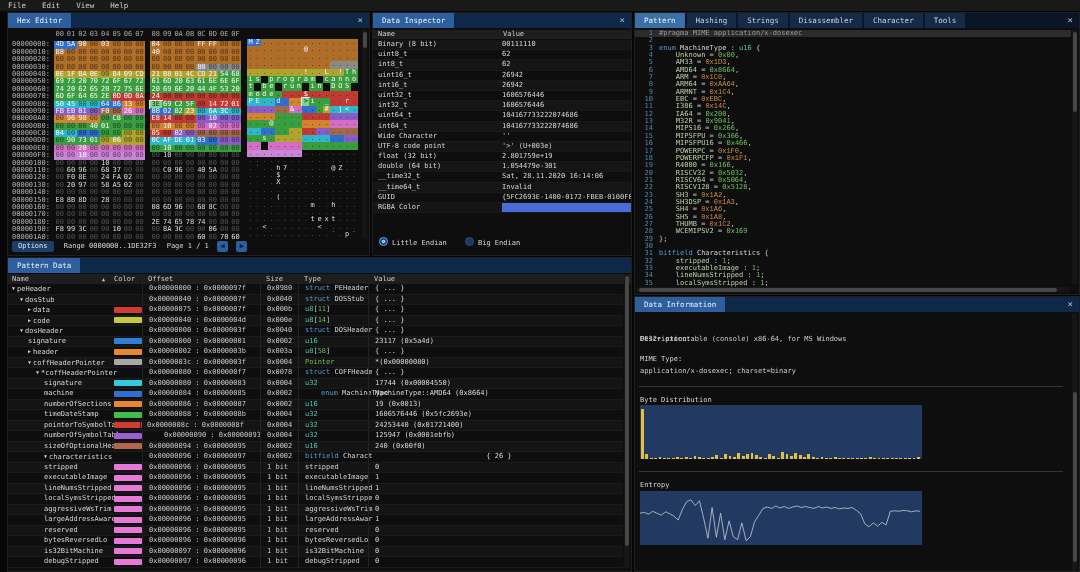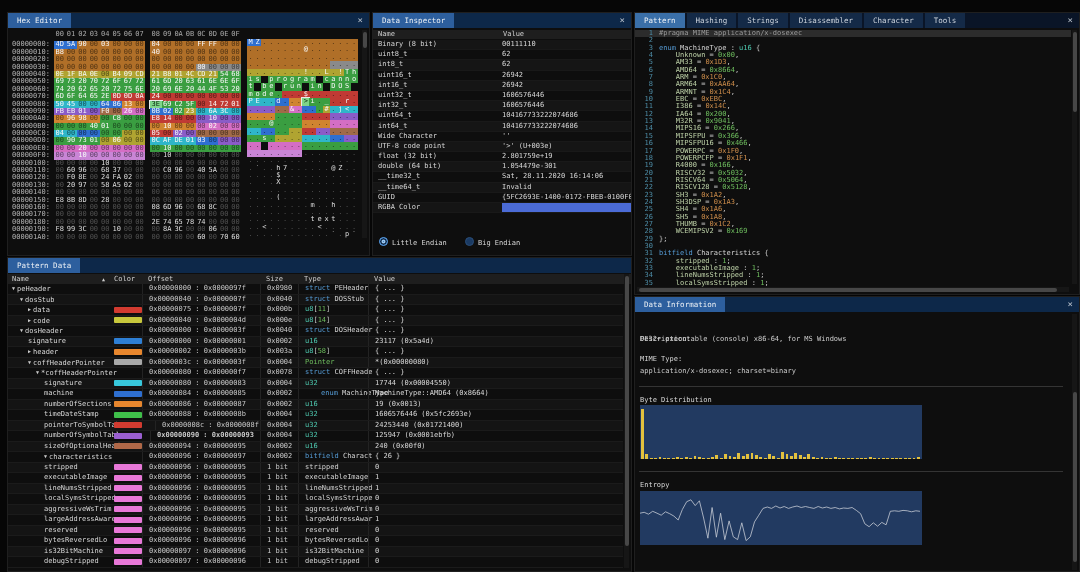--- a/index.html
+++ b/index.html
@@ -40,39 +40,40 @@
   .iname{width:124px;padding-left:5px;overflow:hidden;white-space:nowrap;}
   .ival{flex:1;overflow:hidden;white-space:nowrap;}
   .radio{display:inline-block;width:7px;height:7px;border-radius:50%;vertical-align:-1px;margin-right:4px;}
   .radio.on{background:#2d6cb4;border:1px solid #5aa0e8;box-shadow:inset 0 0 0 1.5px #0d2849, inset 0 0 0 3px #9cc8f0;}
   .radio.off{background:#1a3a63;border:1px solid #2a4d78;}
   
   .codeline{height:7.35px;line-height:7.35px;font-size:7px;white-space:pre;}
   .codeline.hl{background:#2c2c2c;}
   .lnum{display:inline-block;width:18px;text-align:right;color:#4d8ca6;padding-right:6px;}
   .pp{color:#9b9b9b;} .kw{color:#569cd6;} .ty{color:#4ec9b0;} .id{color:#d4d4d4;}
-  .mem{color:#bed2a8;} .num{color:#cf8e4b;} .grn{color:#6fbf5f;} .pun{color:#c8c8c8;}
+  .mem{color:#bed2a8;} .num{color:#cf8e4b;font-family:Liberation Mono, monospace;} .grn{color:#6fbf5f;} .pun{color:#c8c8c8;}
   
   .pdrow{position:relative;height:9.5px;line-height:9.5px;font-size:7px;border-bottom:1px solid #1b1b1b;white-space:nowrap;}
   .pdrow:nth-child(even){background:#141414;}
   .pdc{position:absolute;top:0;overflow:hidden;}
   .pdsep{border-left:1px solid #232323;}
   .arrow{color:#c8c8c8;font-size:5px;margin-right:2px;vertical-align:1px;}
   .swatch{position:absolute;top:1.8px;width:28px;height:6px;border-radius:1px;}
   
   .dlabel{position:absolute;font-size:7px;color:#d8d8d8;}
   .dtext{position:absolute;font-size:7px;color:#cccccc;}
   .sep{position:absolute;height:1px;background:#343434;}
   .chart{position:absolute;background:#223a61;}
   .bar{position:absolute;bottom:0;width:2.9px;background:#e3c13e;}
 </style>
 </head>
 <body>
 
 <div id="app">
+  <div id="menubar"><span>File</span><span>Edit</span><span>View</span><span>Help</span></div>
 
   <div class="panel" id="hex-panel" style="left:7px;top:12px;width:363px;height:244px;">
     <div class="titlebar">
       <span class="ttab">Hex Editor</span>
       <span class="close">×</span>
     </div>
     <div id="hexcolhdr" style="top:17px;left:0;"><span class="addr"></span><span class="hb hdrb">00</span><span class="hb hdrb">01</span><span class="hb hdrb">02</span><span class="hb hdrb">03</span><span class="hb hdrb">04</span><span class="hb hdrb">05</span><span class="hb hdrb">06</span><span class="hb hdrb">07</span><span class="hb hdrb gap">08</span><span class="hb hdrb">09</span><span class="hb hdrb">0A</span><span class="hb hdrb">0B</span><span class="hb hdrb">0C</span><span class="hb hdrb">0D</span><span class="hb hdrb">0E</span><span class="hb hdrb">0F</span></div>
     <div id="hexrows" style="top:26px;left:0;right:8px;">
         <div class="hexrow"><span class="addr">00000000:</span><span class="hb b-on" style="background: rgb(46, 111, 208);">4D</span><span class="hb b-on" style="background: rgb(46, 111, 208);">5A</span><span class="hb b-on" style="background: rgb(176, 111, 40);">90</span><span class="hb z-on" style="background: rgb(176, 111, 40);">00</span><span class="hb b-on" style="background: rgb(176, 111, 40);">03</span><span class="hb z-on" style="background: rgb(176, 111, 40);">00</span><span class="hb z-on" style="background: rgb(176, 111, 40);">00</span><span class="hb z-on" style="background: rgb(176, 111, 40);">00</span><span class="hb gap b-on" style="background: rgb(176, 111, 40);">04</span><span class="hb z-on" style="background: rgb(176, 111, 40);">00</span><span class="hb z-on" style="background: rgb(176, 111, 40);">00</span><span class="hb z-on" style="background: rgb(176, 111, 40);">00</span><span class="hb b-on" style="background: rgb(176, 111, 40);">FF</span><span class="hb b-on" style="background: rgb(176, 111, 40);">FF</span><span class="hb z-on" style="background: rgb(176, 111, 40);">00</span><span class="hb z-on" style="background: rgb(176, 111, 40);">00</span><span style="margin-left: 6px;"><span class="ac b-on" style="background: rgb(46, 111, 208);">M</span><span class="ac b-on" style="background: rgb(46, 111, 208);">Z</span><span class="ac z-on" style="background: rgb(176, 111, 40);">.</span><span class="ac z-on" style="background: rgb(176, 111, 40);">.</span><span class="ac z-on" style="background: rgb(176, 111, 40);">.</span><span class="ac z-on" style="background: rgb(176, 111, 40);">.</span><span class="ac z-on" style="background: rgb(176, 111, 40);">.</span><span class="ac z-on" style="background: rgb(176, 111, 40);">.</span><span class="ac z-on" style="background: rgb(176, 111, 40);">.</span><span class="ac z-on" style="background: rgb(176, 111, 40);">.</span><span class="ac z-on" style="background: rgb(176, 111, 40);">.</span><span class="ac z-on" style="background: rgb(176, 111, 40);">.</span><span class="ac z-on" style="background: rgb(176, 111, 40);">.</span><span class="ac z-on" style="background: rgb(176, 111, 40);">.</span><span class="ac z-on" style="background: rgb(176, 111, 40);">.</span><span class="ac z-on" style="background: rgb(176, 111, 40);">.</span></span></div>
         <div class="hexrow"><span class="addr">00000010:</span><span class="hb b-on" style="background: rgb(176, 111, 40);">B8</span><span class="hb z-on" style="background: rgb(176, 111, 40);">00</span><span class="hb z-on" style="background: rgb(176, 111, 40);">00</span><span class="hb z-on" style="background: rgb(176, 111, 40);">00</span><span class="hb z-on" style="background: rgb(176, 111, 40);">00</span><span class="hb z-on" style="background: rgb(176, 111, 40);">00</span><span class="hb z-on" style="background: rgb(176, 111, 40);">00</span><span class="hb z-on" style="background: rgb(176, 111, 40);">00</span><span class="hb gap b-on" style="background: rgb(176, 111, 40);">40</span><span class="hb z-on" style="background: rgb(176, 111, 40);">00</span><span class="hb z-on" style="background: rgb(176, 111, 40);">00</span><span class="hb z-on" style="background: rgb(176, 111, 40);">00</span><span class="hb z-on" style="background: rgb(176, 111, 40);">00</span><span class="hb z-on" style="background: rgb(176, 111, 40);">00</span><span class="hb z-on" style="background: rgb(176, 111, 40);">00</span><span class="hb z-on" style="background: rgb(176, 111, 40);">00</span><span style="margin-left: 6px;"><span class="ac z-on" style="background: rgb(176, 111, 40);">.</span><span class="ac z-on" style="background: rgb(176, 111, 40);">.</span><span class="ac z-on" style="background: rgb(176, 111, 40);">.</span><span class="ac z-on" style="background: rgb(176, 111, 40);">.</span><span class="ac z-on" style="background: rgb(176, 111, 40);">.</span><span class="ac z-on" style="background: rgb(176, 111, 40);">.</span><span class="ac z-on" style="background: rgb(176, 111, 40);">.</span><span class="ac z-on" style="background: rgb(176, 111, 40);">.</span><span class="ac b-on" style="background: rgb(176, 111, 40);">@</span><span class="ac z-on" style="background: rgb(176, 111, 40);">.</span><span class="ac z-on" style="background: rgb(176, 111, 40);">.</span><span class="ac z-on" style="background: rgb(176, 111, 40);">.</span><span class="ac z-on" style="background: rgb(176, 111, 40);">.</span><span class="ac z-on" style="background: rgb(176, 111, 40);">.</span><span class="ac z-on" style="background: rgb(176, 111, 40);">.</span><span class="ac z-on" style="background: rgb(176, 111, 40);">.</span></span></div>
@@ -97,20 +98,27 @@
         <div class="hexrow"><span class="addr">00000140:</span><span class="hb z-off">00</span><span class="hb z-off">00</span><span class="hb z-off">00</span><span class="hb z-off">00</span><span class="hb z-off">00</span><span class="hb z-off">00</span><span class="hb z-off">00</span><span class="hb z-off">00</span><span class="hb gap z-off">00</span><span class="hb z-off">00</span><span class="hb z-off">00</span><span class="hb z-off">00</span><span class="hb z-off">00</span><span class="hb z-off">00</span><span class="hb z-off">00</span><span class="hb z-off">00</span><span style="margin-left: 6px;"><span class="ac z-off">.</span><span class="ac z-off">.</span><span class="ac z-off">.</span><span class="ac z-off">.</span><span class="ac z-off">.</span><span class="ac z-off">.</span><span class="ac z-off">.</span><span class="ac z-off">.</span><span class="ac z-off">.</span><span class="ac z-off">.</span><span class="ac z-off">.</span><span class="ac z-off">.</span><span class="ac z-off">.</span><span class="ac z-off">.</span><span class="ac z-off">.</span><span class="ac z-off">.</span></span></div>
         <div class="hexrow"><span class="addr">00000150:</span><span class="hb b-off">E8</span><span class="hb b-off">8B</span><span class="hb b-off">8D</span><span class="hb z-off">00</span><span class="hb b-off">28</span><span class="hb z-off">00</span><span class="hb z-off">00</span><span class="hb z-off">00</span><span class="hb gap z-off">00</span><span class="hb z-off">00</span><span class="hb z-off">00</span><span class="hb z-off">00</span><span class="hb z-off">00</span><span class="hb z-off">00</span><span class="hb z-off">00</span><span class="hb z-off">00</span><span style="margin-left: 6px;"><span class="ac z-off">.</span><span class="ac z-off">.</span><span class="ac z-off">.</span><span class="ac z-off">.</span><span class="ac b-off">(</span><span class="ac z-off">.</span><span class="ac z-off">.</span><span class="ac z-off">.</span><span class="ac z-off">.</span><span class="ac z-off">.</span><span class="ac z-off">.</span><span class="ac z-off">.</span><span class="ac z-off">.</span><span class="ac z-off">.</span><span class="ac z-off">.</span><span class="ac z-off">.</span></span></div>
         <div class="hexrow"><span class="addr">00000160:</span><span class="hb z-off">00</span><span class="hb z-off">00</span><span class="hb z-off">00</span><span class="hb z-off">00</span><span class="hb z-off">00</span><span class="hb z-off">00</span><span class="hb z-off">00</span><span class="hb z-off">00</span><span class="hb gap b-off">08</span><span class="hb b-off">6D</span><span class="hb b-off">96</span><span class="hb z-off">00</span><span class="hb b-off">68</span><span class="hb b-off">8C</span><span class="hb z-off">00</span><span class="hb z-off">00</span><span style="margin-left: 6px;"><span class="ac z-off">.</span><span class="ac z-off">.</span><span class="ac z-off">.</span><span class="ac z-off">.</span><span class="ac z-off">.</span><span class="ac z-off">.</span><span class="ac z-off">.</span><span class="ac z-off">.</span><span class="ac z-off">.</span><span class="ac b-off">m</span><span class="ac z-off">.</span><span class="ac z-off">.</span><span class="ac b-off">h</span><span class="ac z-off">.</span><span class="ac z-off">.</span><span class="ac z-off">.</span></span></div>
         <div class="hexrow"><span class="addr">00000170:</span><span class="hb z-off">00</span><span class="hb z-off">00</span><span class="hb z-off">00</span><span class="hb z-off">00</span><span class="hb z-off">00</span><span class="hb z-off">00</span><span class="hb z-off">00</span><span class="hb z-off">00</span><span class="hb gap z-off">00</span><span class="hb z-off">00</span><span class="hb z-off">00</span><span class="hb z-off">00</span><span class="hb z-off">00</span><span class="hb z-off">00</span><span class="hb z-off">00</span><span class="hb z-off">00</span><span style="margin-left: 6px;"><span class="ac z-off">.</span><span class="ac z-off">.</span><span class="ac z-off">.</span><span class="ac z-off">.</span><span class="ac z-off">.</span><span class="ac z-off">.</span><span class="ac z-off">.</span><span class="ac z-off">.</span><span class="ac z-off">.</span><span class="ac z-off">.</span><span class="ac z-off">.</span><span class="ac z-off">.</span><span class="ac z-off">.</span><span class="ac z-off">.</span><span class="ac z-off">.</span><span class="ac z-off">.</span></span></div>
         <div class="hexrow"><span class="addr">00000180:</span><span class="hb z-off">00</span><span class="hb z-off">00</span><span class="hb z-off">00</span><span class="hb z-off">00</span><span class="hb z-off">00</span><span class="hb z-off">00</span><span class="hb z-off">00</span><span class="hb z-off">00</span><span class="hb gap b-off">2E</span><span class="hb b-off">74</span><span class="hb b-off">65</span><span class="hb b-off">78</span><span class="hb b-off">74</span><span class="hb z-off">00</span><span class="hb z-off">00</span><span class="hb z-off">00</span><span style="margin-left: 6px;"><span class="ac z-off">.</span><span class="ac z-off">.</span><span class="ac z-off">.</span><span class="ac z-off">.</span><span class="ac z-off">.</span><span class="ac z-off">.</span><span class="ac z-off">.</span><span class="ac z-off">.</span><span class="ac z-off">.</span><span class="ac b-off">t</span><span class="ac b-off">e</span><span class="ac b-off">x</span><span class="ac b-off">t</span><span class="ac z-off">.</span><span class="ac z-off">.</span><span class="ac z-off">.</span></span></div>
         <div class="hexrow"><span class="addr">00000190:</span><span class="hb b-off">F8</span><span class="hb b-off">99</span><span class="hb b-off">3C</span><span class="hb z-off">00</span><span class="hb z-off">00</span><span class="hb b-off">10</span><span class="hb z-off">00</span><span class="hb z-off">00</span><span class="hb gap z-off">00</span><span class="hb b-off">8A</span><span class="hb b-off">3C</span><span class="hb z-off">00</span><span class="hb z-off">00</span><span class="hb b-off">06</span><span class="hb z-off">00</span><span class="hb z-off">00</span><span style="margin-left: 6px;"><span class="ac z-off">.</span><span class="ac z-off">.</span><span class="ac b-off">&lt;</span><span class="ac z-off">.</span><span class="ac z-off">.</span><span class="ac z-off">.</span><span class="ac z-off">.</span><span class="ac z-off">.</span><span class="ac z-off">.</span><span class="ac z-off">.</span><span class="ac b-off">&lt;</span><span class="ac z-off">.</span><span class="ac z-off">.</span><span class="ac z-off">.</span><span class="ac z-off">.</span><span class="ac z-off">.</span></span></div>
         <div class="hexrow"><span class="addr">000001A0:</span><span class="hb z-off">00</span><span class="hb z-off">00</span><span class="hb z-off">00</span><span class="hb z-off">00</span><span class="hb z-off">00</span><span class="hb z-off">00</span><span class="hb z-off">00</span><span class="hb z-off">00</span><span class="hb gap z-off">00</span><span class="hb z-off">00</span><span class="hb z-off">00</span><span class="hb z-off">00</span><span class="hb b-off">60</span><span class="hb z-off">00</span><span class="hb b-off">70</span><span class="hb b-off">60</span><span style="margin-left: 6px;"><span class="ac z-off">.</span><span class="ac z-off">.</span><span class="ac z-off">.</span><span class="ac z-off">.</span><span class="ac z-off">.</span><span class="ac z-off">.</span><span class="ac z-off">.</span><span class="ac z-off">.</span><span class="ac z-off">.</span><span class="ac z-off">.</span><span class="ac z-off">.</span><span class="ac z-off">.</span><span class="ac b-off">`</span><span class="ac z-off">.</span><span class="ac b-off">p</span><span class="ac b-off">`</span></span></div>
       </div>
     <div class="vscroll" style="right:2px;top:17px;height:208px;">
       <div class="vthumb" style="top:2px;height:16px;"></div>
+    </div>
+    <div id="hexfooter" style="left:4px;bottom:3px;">
+      <span class="optbtn">Options</span>
+      <span style="margin-left:6px;">Range 0000000..1DE32F3</span>
+      <span style="margin-left:6px;">Page 1 / 1</span>
+      <span class="navbtn">◀</span>
+      <span class="navbtn">▶</span>
     </div>
   </div>
 
   <div class="panel" id="inspector-panel" style="left:372px;top:12px;width:260px;height:244px;">
     <div class="titlebar">
       <span class="ttab">Data Inspector</span>
       <span class="close">×</span>
     </div>
     <div class="thead" style="top:17px;height:9px;line-height:9px;">
       <span style="padding-left:5px;">Name</span>
@@ -357,47 +365,47 @@
           <span class="pdc" style="left: 0px; width: 102px; padding-left: 36px;"><span>timeDateStamp</span></span>
           <span class="swatch" style="left: 106px; background: rgb(63, 191, 74);"></span>
           <span class="pdc pdsep" style="left: 134px; width: 116px; padding-left: 6px; color: rgb(201, 201, 201);">0x00000088 : 0x0000008b</span>
           <span class="pdc pdsep" style="left: 252px; width: 36px; padding-left: 6px; color: rgb(201, 201, 201);">0x0004</span>
           <span class="pdc pdsep" style="left: 290px; width: 68px; padding-left: 6px;"><span class="ty">u32</span></span>
           <span class="pdc pdsep" style="left: 360px; right: 0px; padding-left: 6px; color: rgb(216, 216, 216);">1606576446 (0x5fc2693e)</span>
         </div>
         <div class="pdrow">
           <span class="pdc" style="left: 0px; width: 102px; padding-left: 36px;"><span>pointerToSymbolTab</span></span>
           <span class="swatch" style="left: 106px; background: rgb(210, 59, 48);"></span>
-          <span class="pdc pdsep" style="left: 147px; width: 116px; padding-left: 6px; color: rgb(201, 201, 201);">0x0000008c : 0x0000008f</span>
+          <span class="pdc pdsep" style="left: 132px; width: 116px; padding-left: 6px; color: rgb(201, 201, 201);">0x0000008c : 0x0000008f</span>
           <span class="pdc pdsep" style="left: 252px; width: 36px; padding-left: 6px; color: rgb(201, 201, 201);">0x0004</span>
           <span class="pdc pdsep" style="left: 290px; width: 68px; padding-left: 6px;"><span class="ty">u32</span></span>
           <span class="pdc pdsep" style="left: 360px; right: 0px; padding-left: 6px; color: rgb(216, 216, 216);">24253440 (0x01721400)</span>
         </div>
         <div class="pdrow">
           <span class="pdc" style="left: 0px; width: 102px; padding-left: 36px;"><span>numberOfSymbolTabl</span></span>
           <span class="swatch" style="left: 106px; background: rgb(154, 95, 208);"></span>
-          <span class="pdc pdsep" style="left: 142px; width: 116px; padding-left: 6px; color: rgb(201, 201, 201); font-weight: bold;">0x00000090 : 0x00000093</span>
+          <span class="pdc pdsep" style="left: 134px; width: 116px; padding-left: 21px; color: rgb(201, 201, 201);">0x00000090 : 0x00000093</span>
           <span class="pdc pdsep" style="left: 252px; width: 36px; padding-left: 6px; color: rgb(201, 201, 201);">0x0004</span>
           <span class="pdc pdsep" style="left: 290px; width: 68px; padding-left: 6px;"><span class="ty">u32</span></span>
           <span class="pdc pdsep" style="left: 360px; right: 0px; padding-left: 6px; color: rgb(216, 216, 216);">125947 (0x0001ebfb)</span>
         </div>
         <div class="pdrow">
           <span class="pdc" style="left: 0px; width: 102px; padding-left: 36px;"><span>sizeOfOptionalHead</span></span>
           <span class="swatch" style="left: 106px; background: rgb(176, 104, 72);"></span>
           <span class="pdc pdsep" style="left: 134px; width: 116px; padding-left: 6px; color: rgb(201, 201, 201);">0x00000094 : 0x00000095</span>
           <span class="pdc pdsep" style="left: 252px; width: 36px; padding-left: 6px; color: rgb(201, 201, 201);">0x0002</span>
           <span class="pdc pdsep" style="left: 290px; width: 68px; padding-left: 6px;"><span class="ty">u16</span></span>
           <span class="pdc pdsep" style="left: 360px; right: 0px; padding-left: 6px; color: rgb(216, 216, 216);">240 (0x00f0)</span>
         </div>
         <div class="pdrow">
           <span class="pdc" style="left: 0px; width: 102px; padding-left: 36px;"><span class="arrow">▼</span><span>characteristics</span></span>
           <span class="pdc pdsep" style="left: 134px; width: 116px; padding-left: 6px; color: rgb(201, 201, 201);">0x00000096 : 0x00000097</span>
           <span class="pdc pdsep" style="left: 252px; width: 36px; padding-left: 6px; color: rgb(201, 201, 201);">0x0002</span>
           <span class="pdc pdsep" style="left: 290px; width: 68px; padding-left: 6px;"><span class="kw">bitfield </span><span class="id">Characteri</span></span>
-          <span class="pdc pdsep" style="left: 360px; right: 0px; padding-left: 6px; color: rgb(216, 216, 216);">{ 26 }</span>
+          <span class="pdc pdsep" style="left: 360px; right: 0px; padding-left: 6px; color: rgb(216, 216, 216); text-align: center;">{ 26 }</span>
         </div>
         <div class="pdrow">
           <span class="pdc" style="left: 0px; width: 102px; padding-left: 36px;"><span>stripped</span></span>
           <span class="swatch" style="left: 106px; background: rgb(232, 120, 216);"></span>
           <span class="pdc pdsep" style="left: 134px; width: 116px; padding-left: 6px; color: rgb(201, 201, 201);">0x00000096 : 0x00000095</span>
           <span class="pdc pdsep" style="left: 252px; width: 36px; padding-left: 6px; color: rgb(201, 201, 201);">1 bit</span>
           <span class="pdc pdsep" style="left: 290px; width: 68px; padding-left: 6px;"><span class="id">stripped</span></span>
           <span class="pdc pdsep" style="left: 360px; right: 0px; padding-left: 6px; color: rgb(216, 216, 216);">0</span>
         </div>
         <div class="pdrow">

